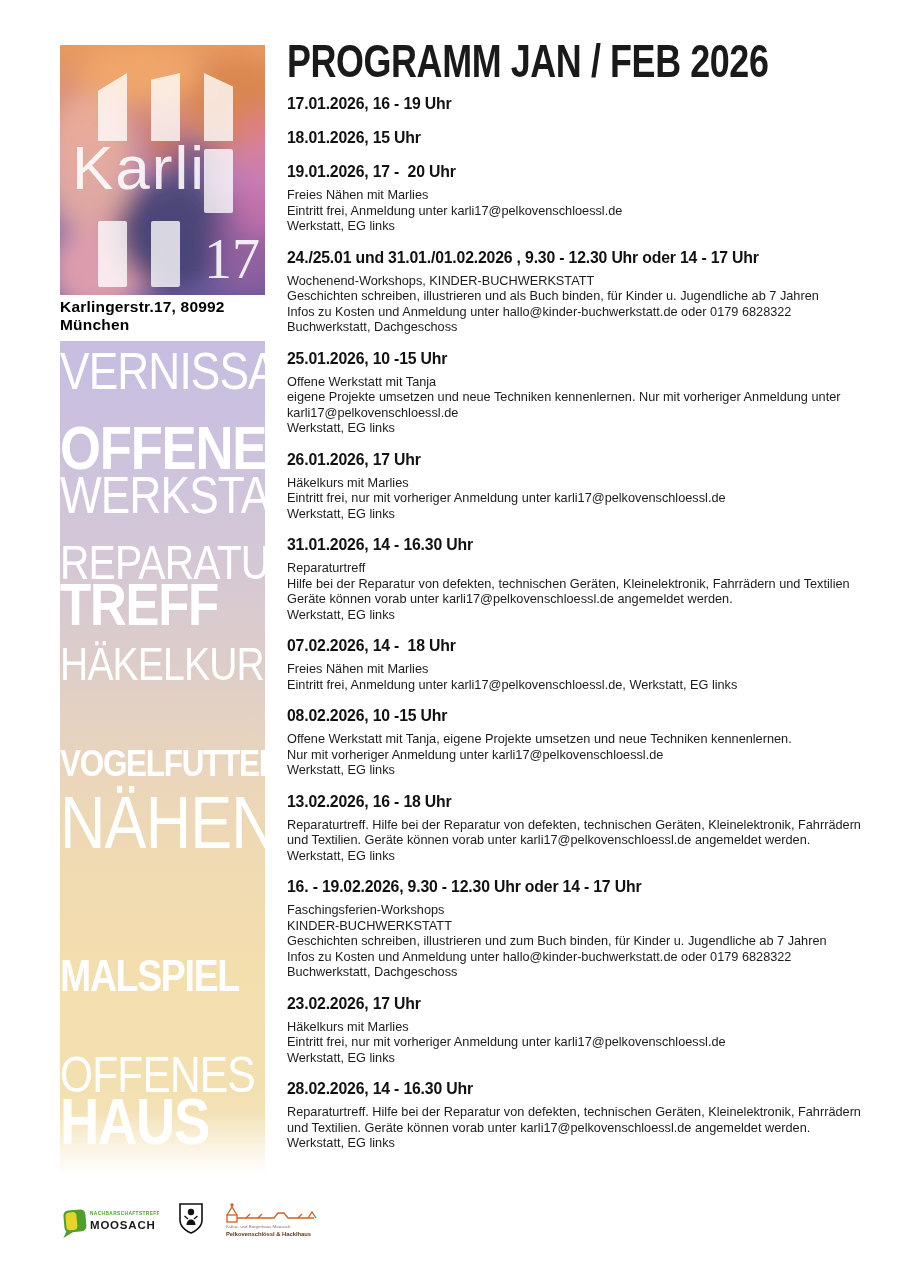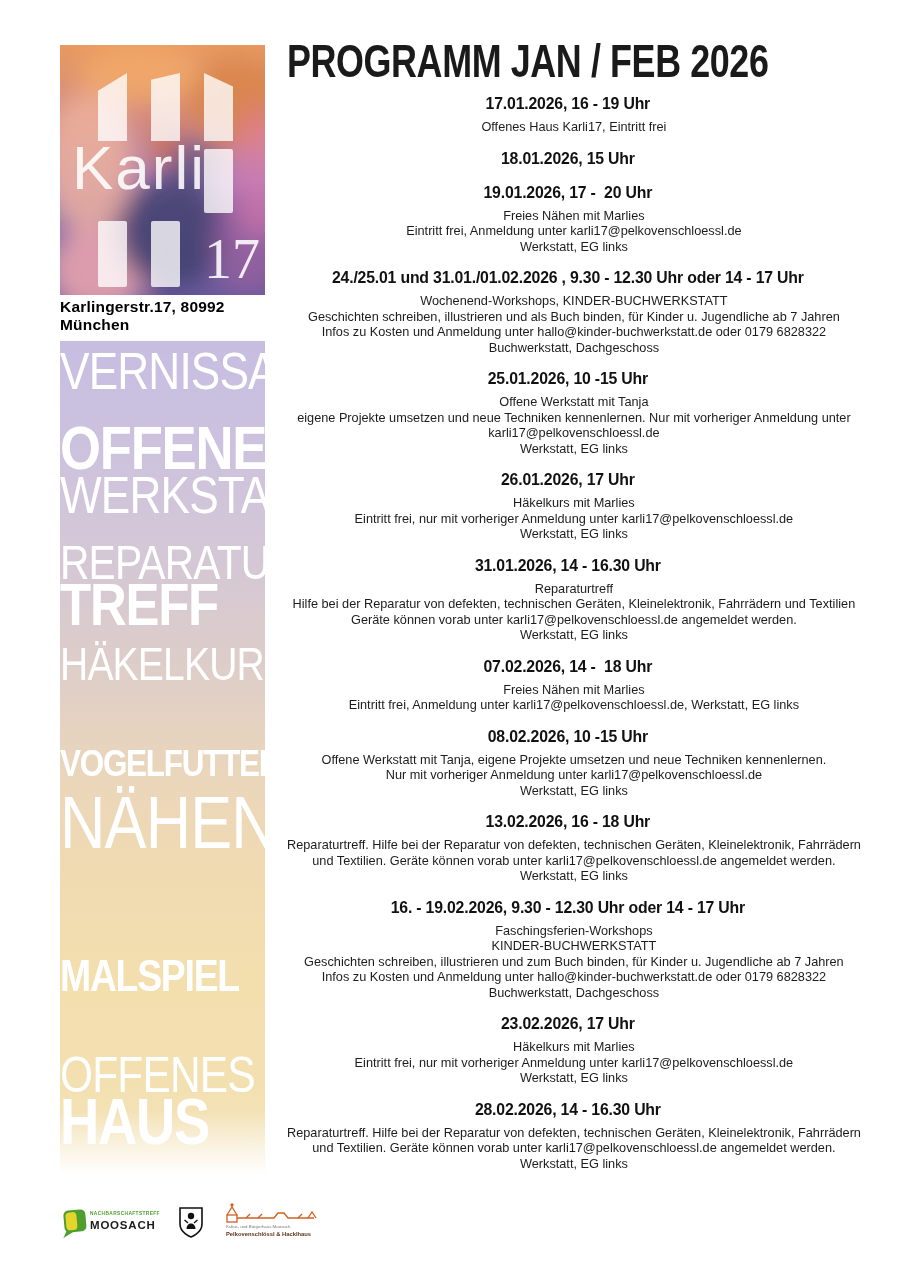--- a/index.html
+++ b/index.html
@@ -38,33 +38,33 @@
   .w3 { font-size:48px; margin-top:18px; }
   .w4 { font-size:60px; margin-top:-12px; }
   .w5 { font-size:46px; margin-top:6px; }
   .w6 { font-size:37px; margin-top:58px; }
   .w7 { font-size:74px; margin-top:4px; }
   .w8 { font-size:44px; margin-top:94px; }
   .w9 { font-size:50px; margin-top:52px; }
   .w10 { font-size:64px; margin-top:-10px; }
 
   
-  .main { position:absolute; left:287px; top:38px; width:604px;text-align:center; }
+  .main { position:absolute; left:287px; top:38px; width:604px; }
   .title { font-size:46px; font-weight:bold; color:#1a1a1a; line-height:1;
     white-space:nowrap; transform:scaleX(.78); transform-origin:0 0;
     letter-spacing:-.5px; margin-bottom:10px; }
   .event { margin-bottom:14px; }
   .event-date { font-size:17px; font-weight:bold; color:#111; line-height:20px;
     margin-bottom:5px; white-space:pre-wrap; transform:scaleX(.93); transform-origin:0 50%;
     letter-spacing:-.2px; }
   .event-line { font-size:13.4px; color:#1c1c1c; line-height:15.5px; white-space:nowrap;
     transform:scaleX(.95); transform-origin:0 50%; }
 
   
-  .footer { position:absolute; left:60px; top:1202px; display:flex; align-items:center; gap:18px; }
+  .footer { position:absolute; left:60px; top:1202px; display:flex; align-items:flex-start; gap:18px; }
 </style>
 </head>
 <body>
 
 <div class="page">
 
   <aside class="sidebar">
 
     <div class="photo">
       <svg class="photo-art" width="205" height="250" viewBox="0 0 205 250">
@@ -118,23 +118,20 @@
       <div class="word w-light w9">OFFENES</div>
       <div class="word w-bold  w10">HAUS</div>
     </div>
   </aside>
 
   <main class="main">
     <h1 class="title">PROGRAMM JAN / FEB 2026</h1>
 
       <section class="event">
         <h2 class="event-date">17.01.2026, 16 - 19 Uhr</h2>
-        <div class="event-body">
-          <div class="event-line">Offenes Haus Karli17, Eintritt frei</div>
-        </div>
       </section>
 
       <section class="event">
         <h2 class="event-date">18.01.2026, 15 Uhr</h2>
       </section>
 
       <section class="event">
         <h2 class="event-date">19.01.2026, 17 -  20 Uhr</h2>
         <div class="event-body">
           <div class="event-line">Freies Nähen mit Marlies</div>

